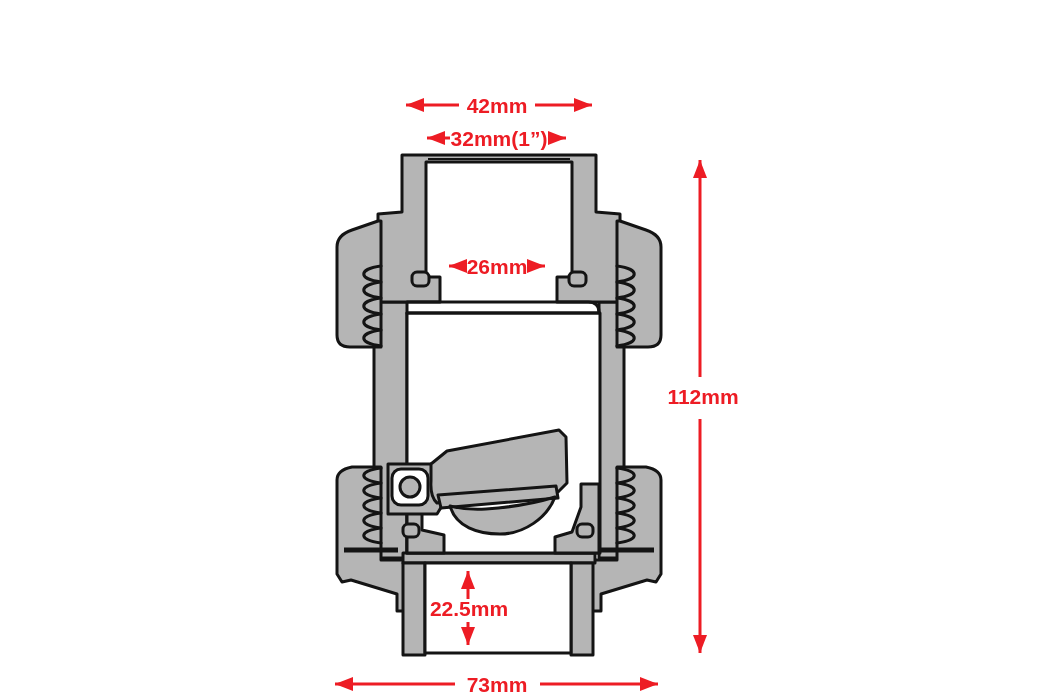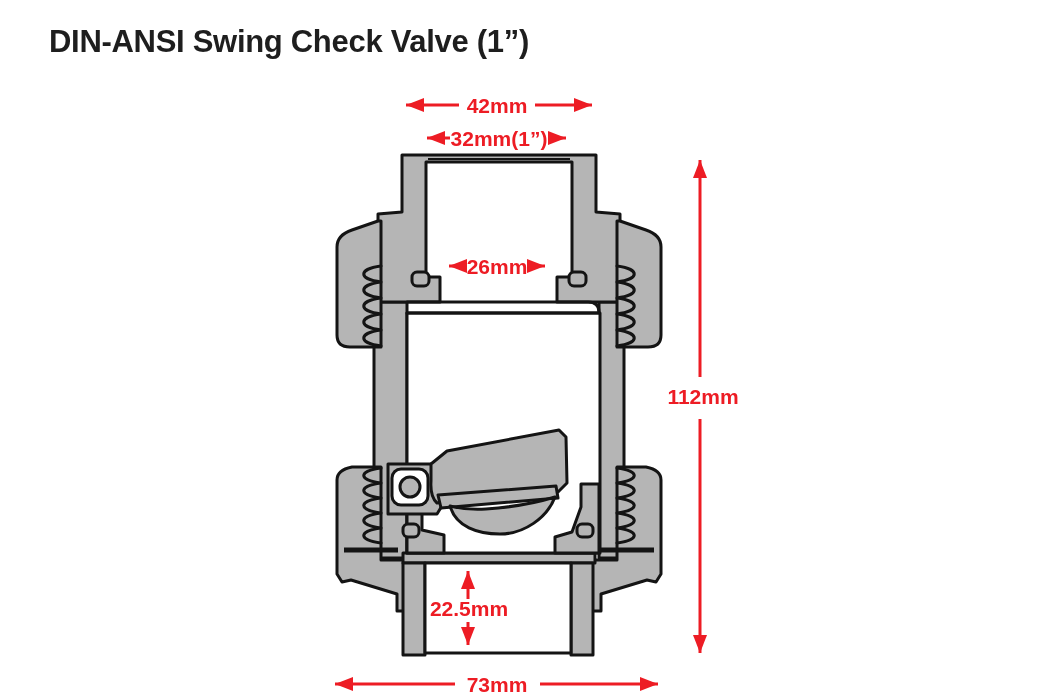--- a/index.html
+++ b/index.html
@@ -14,21 +14,20 @@
   .thin{fill:none;stroke:#141414;stroke-width:2;}
   .bar{fill:none;stroke:#141414;stroke-width:5;stroke-linecap:butt;}
   .dim{fill:none;stroke:#ed1c24;stroke-width:3;}
   .dimtext{fill:#ed1c24;font-family:"Liberation Sans",sans-serif;font-size:21px;
            font-weight:bold;text-anchor:middle;}
 </style>
 </head>
 <body>
 
 <div id="stage">
-  <div id="title">DIN-ANSI Swing Check Valve (1”)</div>
 
   <svg width="1050" height="700" viewBox="0 0 1050 700">
     <defs>
       <marker id="arr" markerUnits="userSpaceOnUse" markerWidth="22" markerHeight="18" refX="19" refY="8" orient="auto">
         <path d="M1,1 L19,8 L1,15 Z" fill="#ed1c24"></path>
       </marker>
     </defs>
 
     <g>
 

